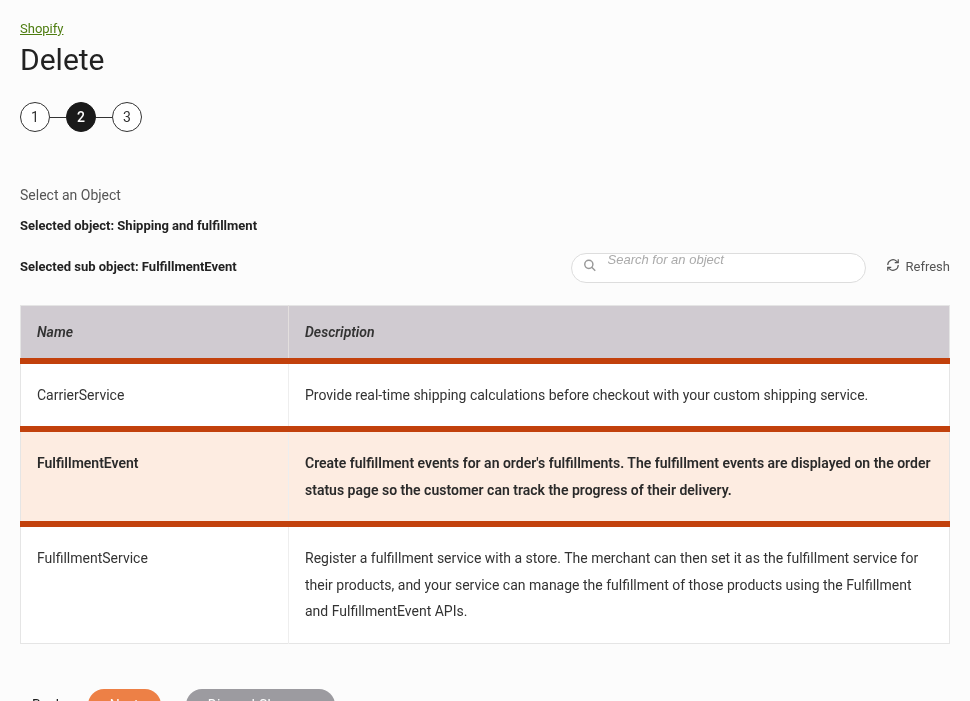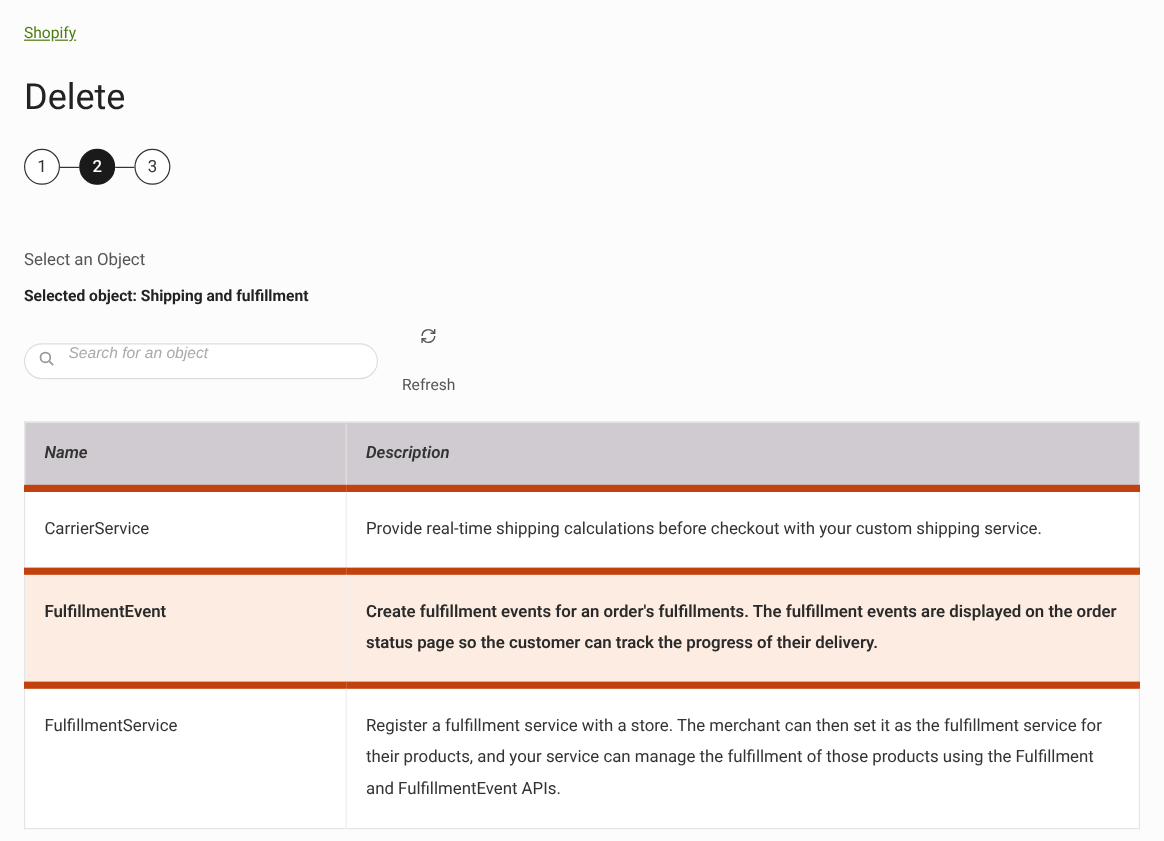--- a/index.html
+++ b/index.html
@@ -14,21 +14,21 @@
       font-size: 13px;
       text-decoration: underline;
       color: #4d7c0f;
       cursor: pointer;
       display: inline-block;
     }
     .page-title {
       font-size: 30px;
       font-weight: 400;
       color: #222;
-      margin-top: 28px;
+      margin-top: 6px;
       margin-bottom: 25px;
     }
     .stepper {
       display: flex;
       align-items: center;
       margin-bottom: 55px;
     }
     .step {
       width: 30px;
       height: 30px;
@@ -96,25 +96,24 @@
       position: absolute;
       left: 12px;
       top: 50%;
       transform: translateY(-50%);
       color: #999;
       pointer-events: none;
     }
     .refresh {
       display: flex;
       align-items: center;
-      gap: 23px;
+      gap: 6px;
       color: #555;
       font-size: 13px;
       cursor: pointer;
-      flex-direction: column;
     }
     .table {
       width: 100%;
       border-collapse: collapse;
       border: 1px solid #e5e5e5;
     }
     .table th {
       background: #d0cbd1;
       text-align: left;
       padding: 18px 16px;
@@ -186,20 +185,21 @@
   <div class="step-connector"></div>
   <div class="step active">2</div>
   <div class="step-connector"></div>
   <div class="step">3</div>
 </div>
 
 <div class="section-label">Select an Object</div>
 <div class="selected-line">Selected object: Shipping and fulfillment</div>
 
 <div class="controls-row">
+  <div class="selected-line" style="margin-bottom:0">Selected sub object: FulfillmentEvent</div>
   <div class="controls-right">
     <div class="search-wrap">
       <span class="search-icon">
         <svg width="14" height="14" viewBox="0 0 24 24" fill="none" stroke="currentColor" stroke-width="2.5">
             <circle cx="10" cy="10" r="7"></circle>
             <line x1="21" y1="21" x2="15" y2="15"></line>
           </svg>
       </span>
       <input class="search-input" type="text" placeholder="Search for an object" style="">
     </div>

